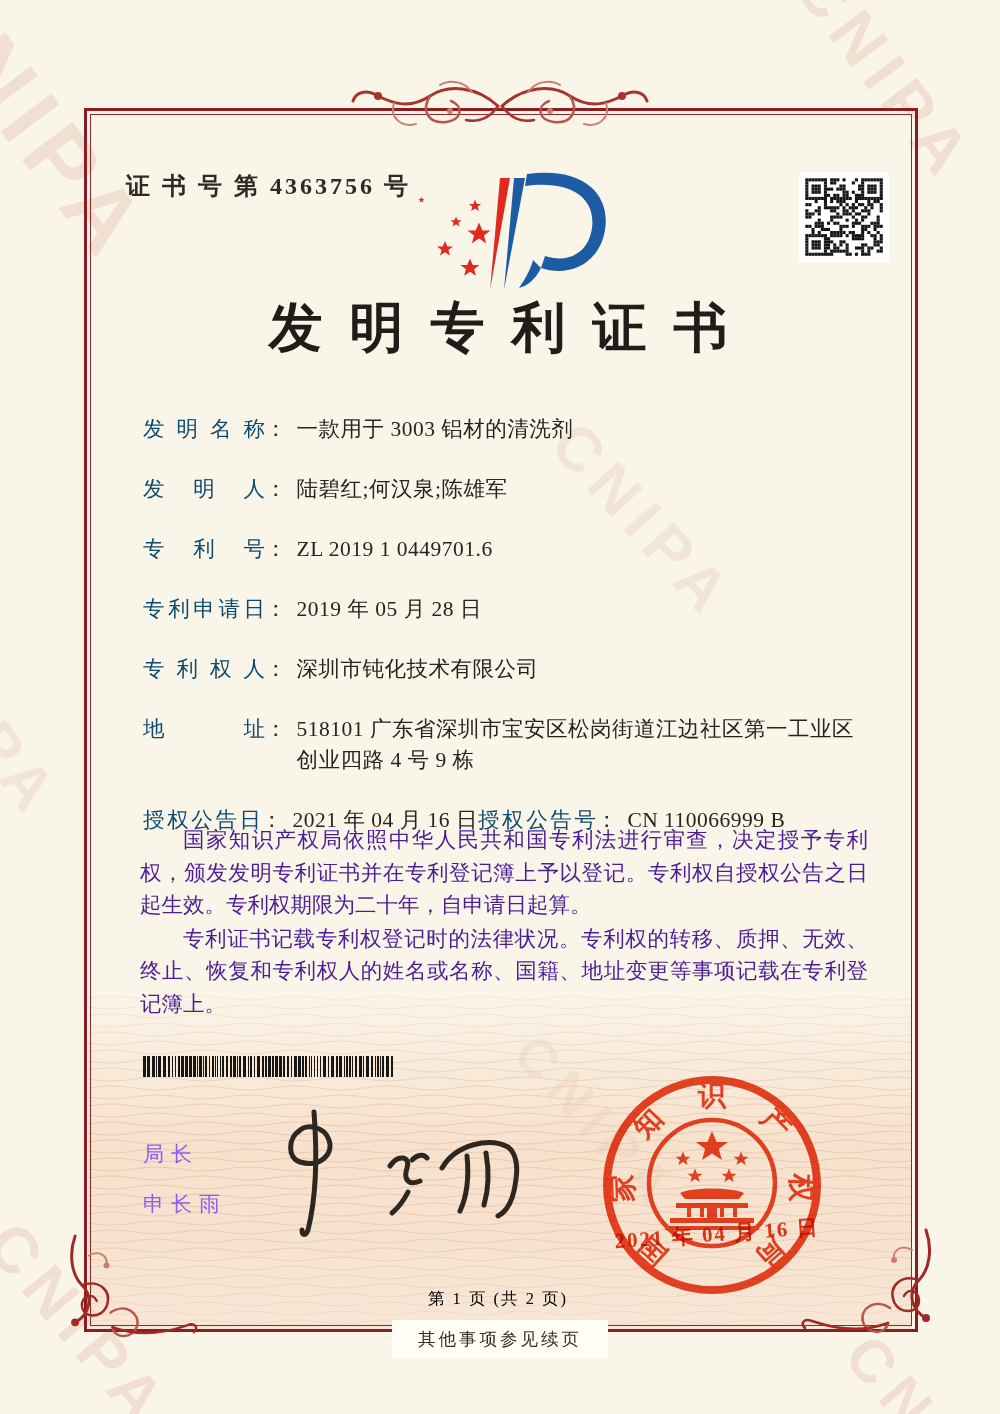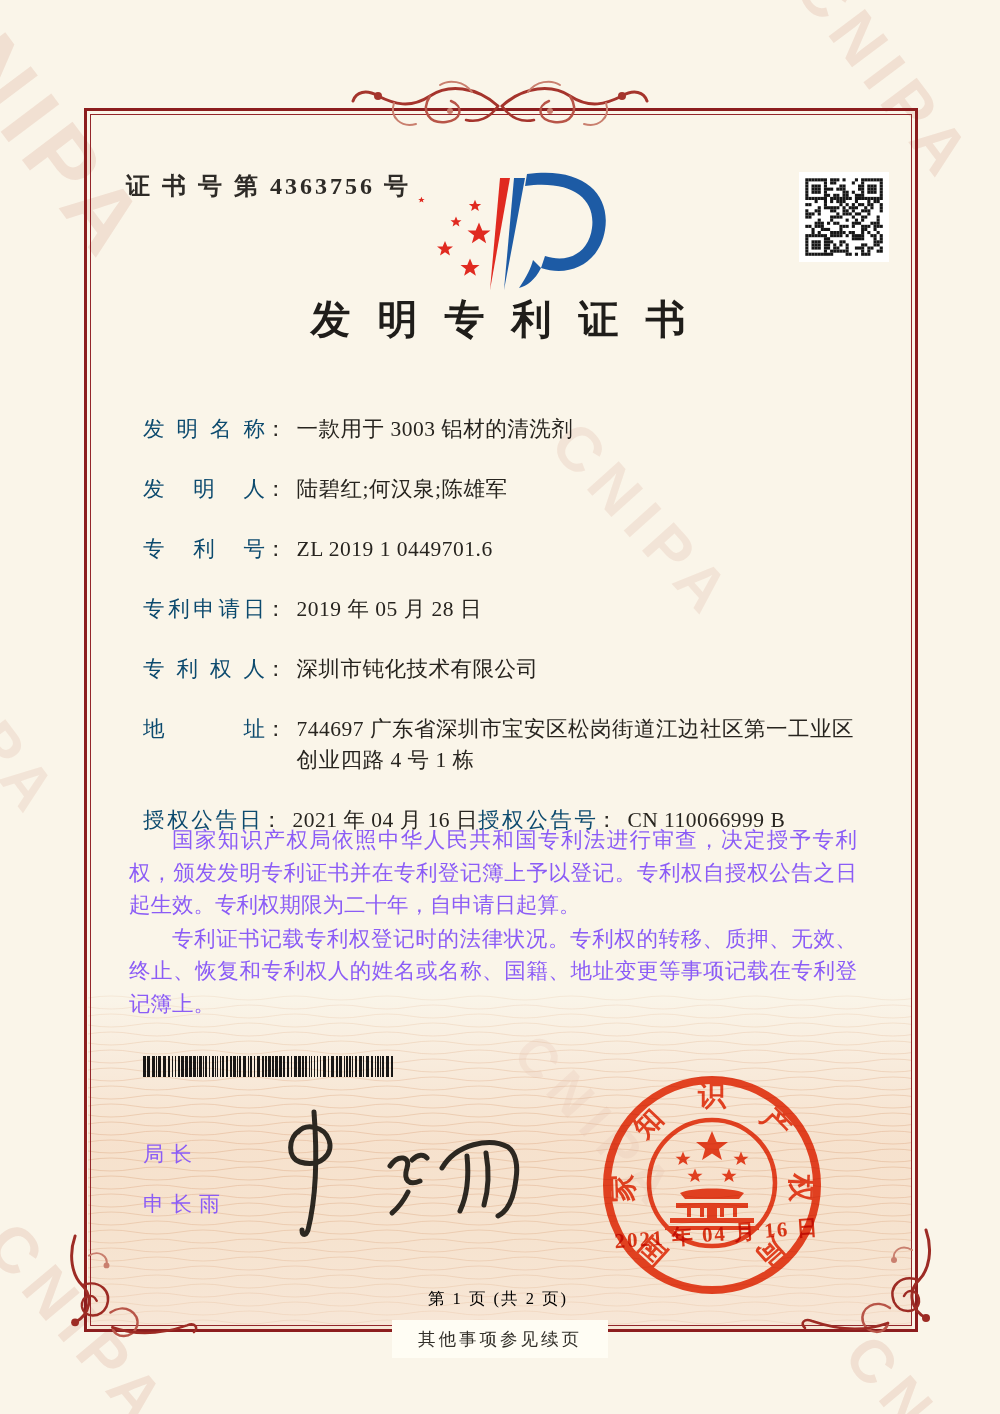--- a/index.html
+++ b/index.html
@@ -43,39 +43,39 @@
   .orn-br{left:796px; top:1224px; width:140px; height:118px; transform:scaleX(-1);}
   
   .cert-no{
     position:absolute; left:126px; top:170px; z-index:4;
     font-size:24px; letter-spacing:3px; color:#2e2b27;font-weight:bold;
   }
   .logo{position:absolute; left:403px; top:160px; width:252px; height:152px; z-index:4;}
   .qr{position:absolute; left:799px; top:172px; width:90px; height:90px; z-index:4; background:#fff;}
   .title{
     position:absolute; left:84px; top:292px; width:828px; z-index:4;
-    text-align:center; font-size:40px; font-weight:bold; color:#1f1d1a;
+    text-align:center; font-size:54px; font-weight:bold; color:#1f1d1a;
     letter-spacing:27px; padding-left:27px; box-sizing:border-box;
   }
   
   .fields{position:absolute; left:143px; top:414px; width:732px; z-index:4; font-size:21.5px;}
   .frow{display:flex; align-items:flex-start; line-height:31px; margin-bottom:29px;}
   .flabel{
     display:inline-block; width:122px; text-align:justify; text-align-last:justify;
     color:#0c4a6e; flex:none;
   }
   .fcolon{flex:none; margin-right:10px; color:#2e2b27;}
   .fvalue{color:#27241f; letter-spacing:.5px;}
   .frow-double .pair{display:flex;}
   .frow-double .pair2{}
   .frow-double .flabel{width:118px;}
   
   .law{
-    position:absolute; left:129px; top:824px; width:728px; z-index:4;
-    font-size:21.5px; line-height:32.5px; color:#8b5cf6; text-align:justify;
+    position:absolute; left:140px; top:824px; width:728px; z-index:4;
+    font-size:21.5px; line-height:32.5px; color:#4c1d95; text-align:justify;
   }
   .law p{margin:0 0 1px 0; text-indent:2em;}
   
   .barcode{position:absolute; left:143px; top:1056px; z-index:4; mix-blend-mode:multiply;}
   .signer{
     position:absolute; left:143px; top:1140px; z-index:4;
     font-family:"Liberation Sans", sans-serif; font-size:21px; color:#8b5cf6;
   }
   .signer div{letter-spacing:7px; margin-bottom:22px;}
   .signature{position:absolute; left:262px; top:1104px; width:276px; height:136px; z-index:4;}
@@ -554,21 +554,21 @@
       <span class="fvalue">2019 年 05 月 28 日</span>
     </div>
     <div class="frow">
       <span class="flabel">专利权人</span>
         <span class="fcolon">：</span>
       <span class="fvalue">深圳市钝化技术有限公司</span>
     </div>
     <div class="frow">
       <span class="flabel">地址</span>
         <span class="fcolon">：</span>
-      <span class="fvalue" style="max-width:600px;">744697 广东省深圳市宝安区松岗街道江边社区第一工业区创业四路 4 号 1 栋</span>
+      <span class="fvalue" style="max-width:600px;">518101 广东省深圳市宝安区松岗街道江边社区第一工业区创业四路 4 号 9 栋</span>
     </div>
     <div class="frow frow-double">
       <span class="pair">
         <span class="flabel">授权公告日</span>
           <span class="fcolon">：</span>
         <span class="fvalue">2021 年 04 月 16 日</span>
       </span>
       <span class="pair pair2">
         <span class="flabel">授权公告号</span>
           <span class="fcolon">：</span>

